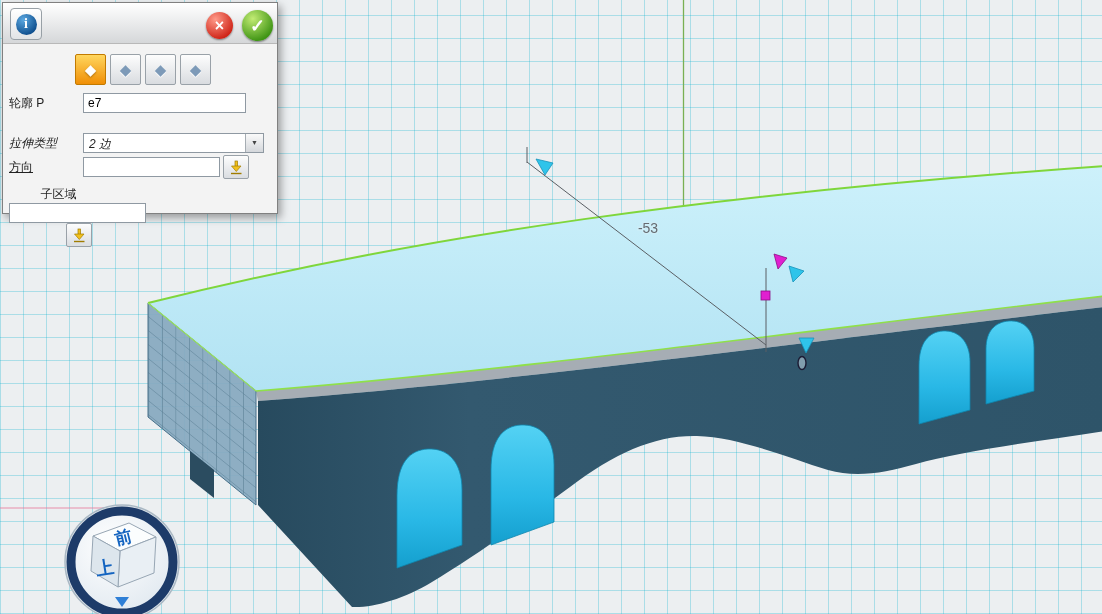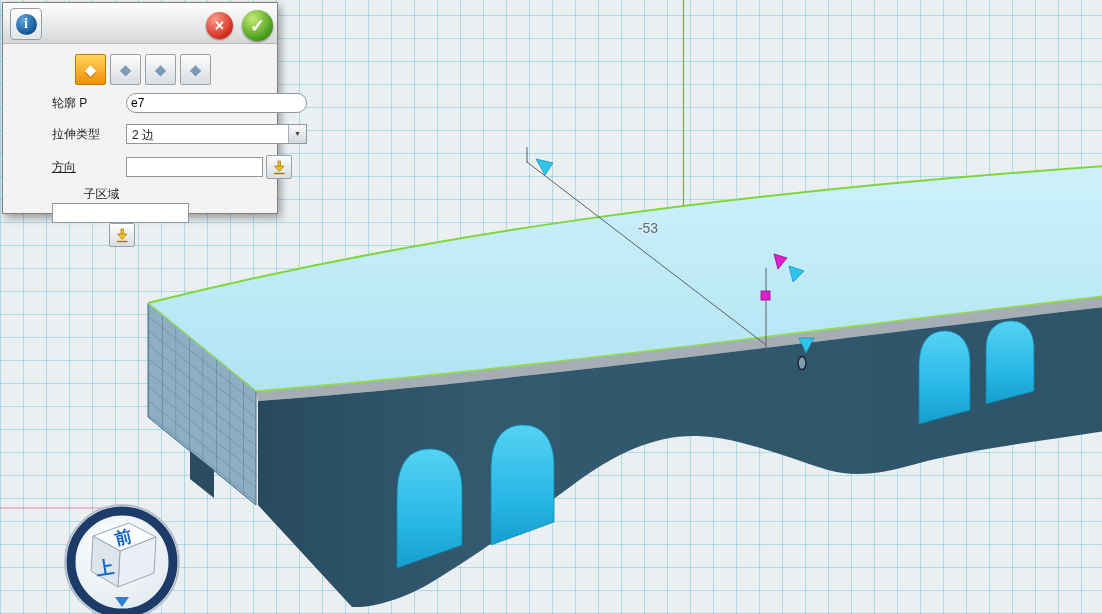--- a/index.html
+++ b/index.html
@@ -61,27 +61,27 @@
     width:29px;height:29px;border:1px solid #99a1a8;border-radius:2px;
     background:linear-gradient(#fdfdfd,#d9dce0);
     display:flex;align-items:center;justify-content:center;cursor:pointer;
   }
   .tool-btn .glyph{font-size:15px;color:#7d9ab8;text-shadow:0 1px 1px #fff;}
   .tool-btn.active{
     background:linear-gradient(#ffd65e,#f08f06);
     border-color:#c27a00;
   }
   .tool-btn.active .glyph{color:#ffffff;text-shadow:0 1px 2px rgba(120,70,0,.6);}
-  .row{position:absolute;left:6px;display:flex;align-items:center;margin-left:43px;}
+  .row{position:absolute;left:6px;display:flex;align-items:center;}
   .row .lbl{width:74px;color:#1d1d1d;}
   .txt-input{
     height:20px;border:1px solid #8f99a2;background:#fff;
     font:12px "Liberation Sans",sans-serif;padding:0 4px;box-sizing:border-box;
   }
-  .w-lg{width:181px;border-radius:10px;} .w-sm{width:137px;}
+  .w-lg{width:163px;} .w-sm{width:137px;}
   .dropdown{
     width:181px;height:20px;border:1px solid #8f99a2;background:#fff;
     position:relative;line-height:20px;padding-left:5px;box-sizing:border-box;cursor:pointer;
   }
   .dropdown-arrow{
     position:absolute;right:0;top:0;width:17px;height:100%;
     background:linear-gradient(#fafafa,#d4d7db);border-left:1px solid #a6adb3;
     font-size:7px;color:#444;display:flex;align-items:center;justify-content:center;
   }
   .pick-btn{
@@ -208,21 +208,21 @@
       <div class="tool-btn">
         <span class="glyph">◆</span>
       </div>
     </div>
 
     <div class="row" style="top:90px;">
       <span class="lbl">轮廓 P</span>
       <input class="txt-input w-lg" type="text" value="e7" style="">
     </div>
 
-    <div class="row" style="top:121px;">
+    <div class="row" style="top:130px;font-style:italic;">
       <span class="lbl">拉伸类型</span>
       <div class="dropdown">
         <span>2 边</span>
         <span class="dropdown-arrow">▼</span>
       </div>
     </div>
 
     <div class="row" style="top:152px;text-decoration:underline;">
       <span class="lbl">方向</span>
       <input class="txt-input w-sm" type="text" value="" style="">

